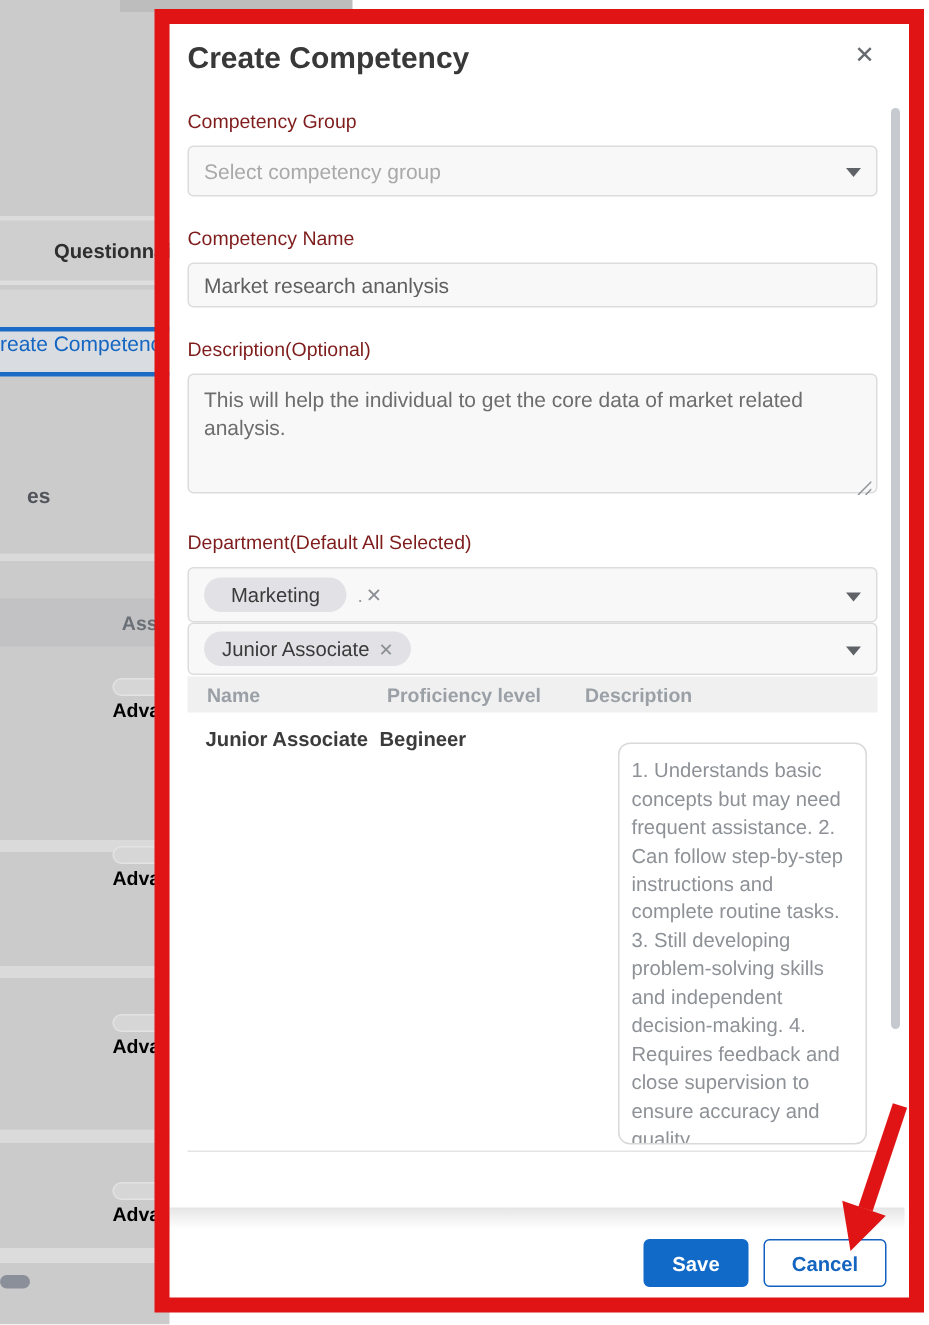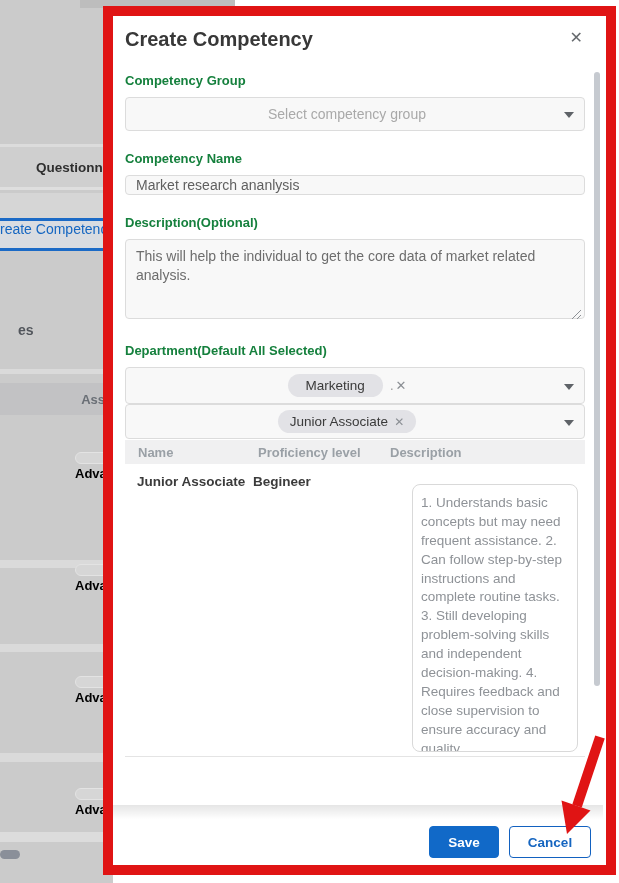--- a/index.html
+++ b/index.html
@@ -13,44 +13,44 @@
   .bg-left { position:absolute; left:0; top:0; width:113px; height:883px; background:#cbcbcb; }
   .bg-topblock { position:absolute; left:80px; top:0; width:155px; height:8px; background:#bdbdbd; }
   .bg-tabrow { position:absolute; left:0; top:144px; width:113px; height:46px; background:#cfcfcf;
     border-top:3px solid #dcdcdc; border-bottom:3px solid #dedede; display:flex; align-items:center; }
   .bg-tabrow span { font-size:13.5px; font-weight:700; color:#2f2f2f; padding-left:36px; white-space:nowrap; }
   .bg-lightband { position:absolute; left:0; top:193px; width:113px; height:25px; background:#d6d6d6; }
   .bg-link { position:absolute; left:0; top:218px; width:113px; height:33px; background:#d9dce1;
     border-top:3px solid #1b6ac6; border-bottom:3px solid #1b6ac6; display:flex; align-items:flex-start; }
   .bg-link span { font-size:14px; color:#1566c1; white-space:nowrap; }
   .bg-es { position:absolute; left:0; top:322px; width:113px; font-size:14px; font-weight:700; color:#52565c; padding-left:18px; }
-  .bg-thead { position:absolute; left:0; top:383px; width:113px; height:32px; background:#c2c2c4;
+  .bg-thead { position:absolute; left:0; top:399px; width:113px; height:32px; background:#c2c2c4;
     display:flex; align-items:center; justify-content:flex-end;padding-left:48px; }
   .bg-thead span { font-size:13px; font-weight:700; color:#6a6f76; padding-right:0; white-space:nowrap; }
   .bg-sep { position:absolute; left:0; width:113px; background:#dadada; }
   .bg-pill { position:absolute; left:75px; width:44px; height:12px; border:1px solid #e3e3e3;
     background:#d6d6d6; border-radius:7px; }
   .bg-adva { position:absolute; left:75px; width:45px; font-size:13px; font-weight:700; color:#000000; white-space:nowrap; overflow:hidden; }
   .bg-hscroll { position:absolute; left:0; top:850px; width:20px; height:9px; background:#8a8f99; border-radius:5px 5px 5px 5px; }
 
   
   .modal { position:absolute; left:113px; top:16px; width:490px; height:849px; background:#ffffff; }
   .m-header { position:relative; height:44px; padding:12px 16px 0 12px; }
   .m-title { font-size:20px; font-weight:700; color:#383838; }
   .m-close { position:absolute; right:16px; top:10px; font-size:16px; color:#666a6e; cursor:pointer; line-height:1; padding:4px; }
   .m-body { padding:0 18px 0 12px; position:relative; }
-  .f-label { font-size:13px; font-weight:700; color:#15803d; margin:14px 0 9px 0; }
+  .f-label { font-size:13px; font-weight:400; color:#7f1d1d; margin:14px 0 9px 0; }
   .f-label.gap { margin-top:20px; }
   .ctrl { position:relative; width:100%; border:1px solid #dcdcdc; border-radius:4px; background:#f8f8f8; }
-  .select { height:34px; display:flex; align-items:center; padding:0 26px 0 10px;justify-content:center; }
+  .select { height:34px; display:flex; align-items:center; padding:0 26px 0 10px; }
   .select.tall { height:37px; }
   .placeholder { font-size:14px; color:#a9a9a9; }
   .caret { position:absolute; right:10px; top:50%; margin-top:-2px; width:0; height:0;
     border-left:5px solid transparent; border-right:5px solid transparent; border-top:6px solid #5f6368; }
-  .f-input { width:100%; height:20px; border:1px solid #dcdcdc; border-radius:4px; background:#f8f8f8;
+  .f-input { width:100%; height:30px; border:1px solid #dcdcdc; border-radius:4px; background:#f8f8f8;
     font-size:14px; color:#5f5f5f; padding:0 10px; font-family:"Liberation Sans", sans-serif; outline:none; }
   .f-textarea { width:100%; height:80px; border:1px solid #dcdcdc; border-radius:4px; background:#f8f8f8;
     font-size:14px; color:#6d6d6d; padding:7px 10px; font-family:"Liberation Sans", sans-serif;
     resize:none; outline:none; line-height:1.35; }
   .resize-icon { position:absolute; right:4px; bottom:4px; width:10px; height:10px; pointer-events:none; }
   .chip { display:inline-flex; align-items:center; background:#e2e2e6; border-radius:13px;
     padding:4px 12px; font-size:13.5px; color:#3a3a3a; gap:6px; }
   .chip .x { color:#8b8f94; font-size:12px; cursor:pointer; }
   .dept-dot { color:#9a9a9a; font-size:13px; margin-left:7px; }
   .dept-x { color:#8b8f94; font-size:13px; margin-left:2px; cursor:pointer; }

